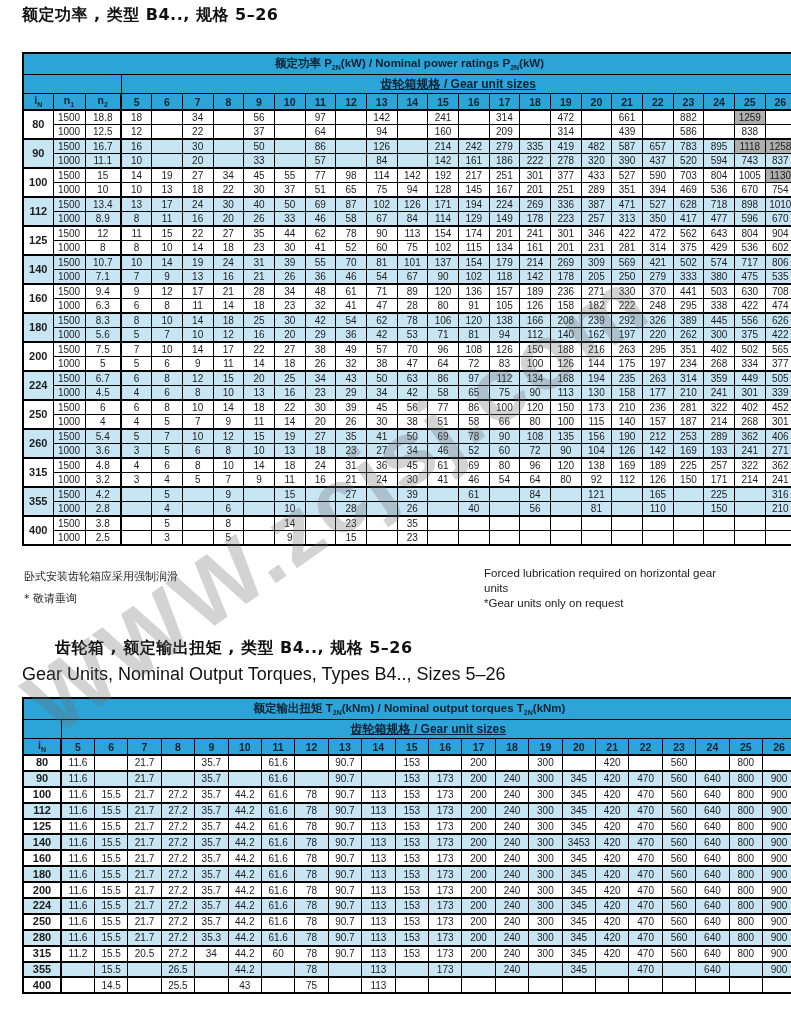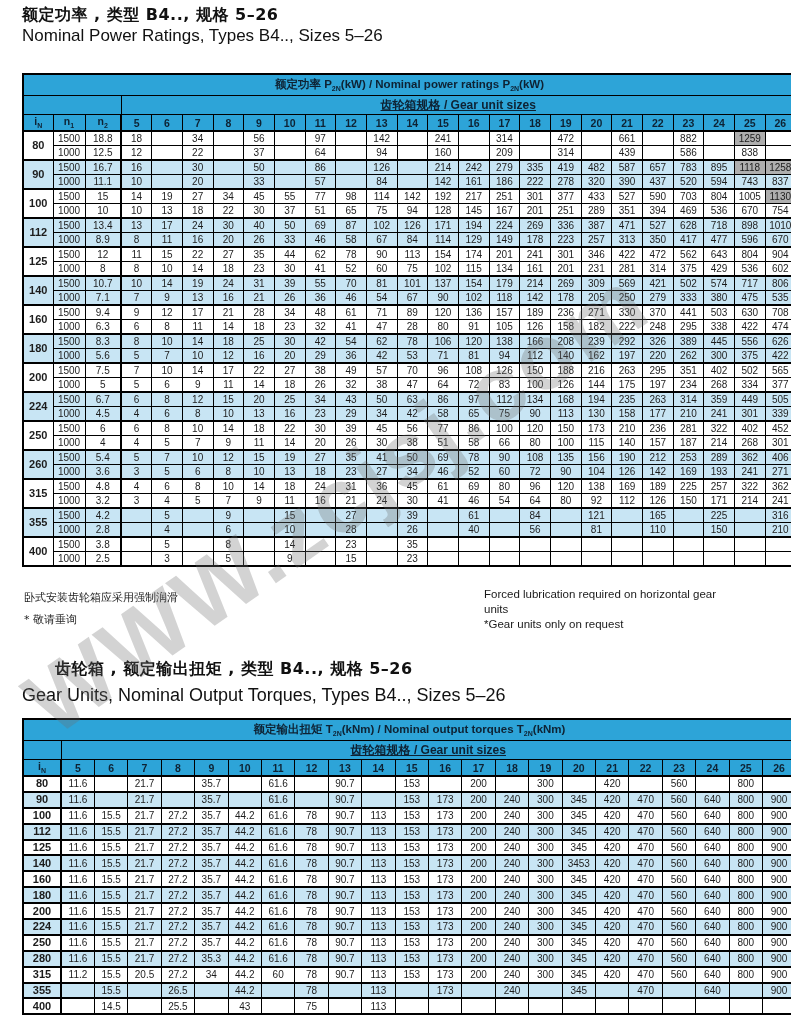--- a/index.html
+++ b/index.html
@@ -40,21 +40,20 @@
   .watermark{position:absolute;left:36px;top:660px;transform:rotate(-35deg);transform-origin:0 50%;
     font-size:92px;font-weight:bold;letter-spacing:3px;color:rgba(110,110,110,0.30);
     z-index:6;pointer-events:none;white-space:nowrap;font-family:"Liberation Sans",sans-serif;}
 </style>
 </head>
 <body>
 
 <div class="page">
   <div class="inner">
     <div class="title-zh">额定功率 , 类型 B4.., 规格 5–26</div>
-    <div class="title-en">Nominal Power Ratings, Types B4.., Sizes 5–26</div>
 
     <div class="t1wrap">
       <table id="t1">
           <colgroup>
             <col style="width:30px">
             <col style="width:32px">
             <col style="width:36px">
             <col>
             <col>
             <col>

